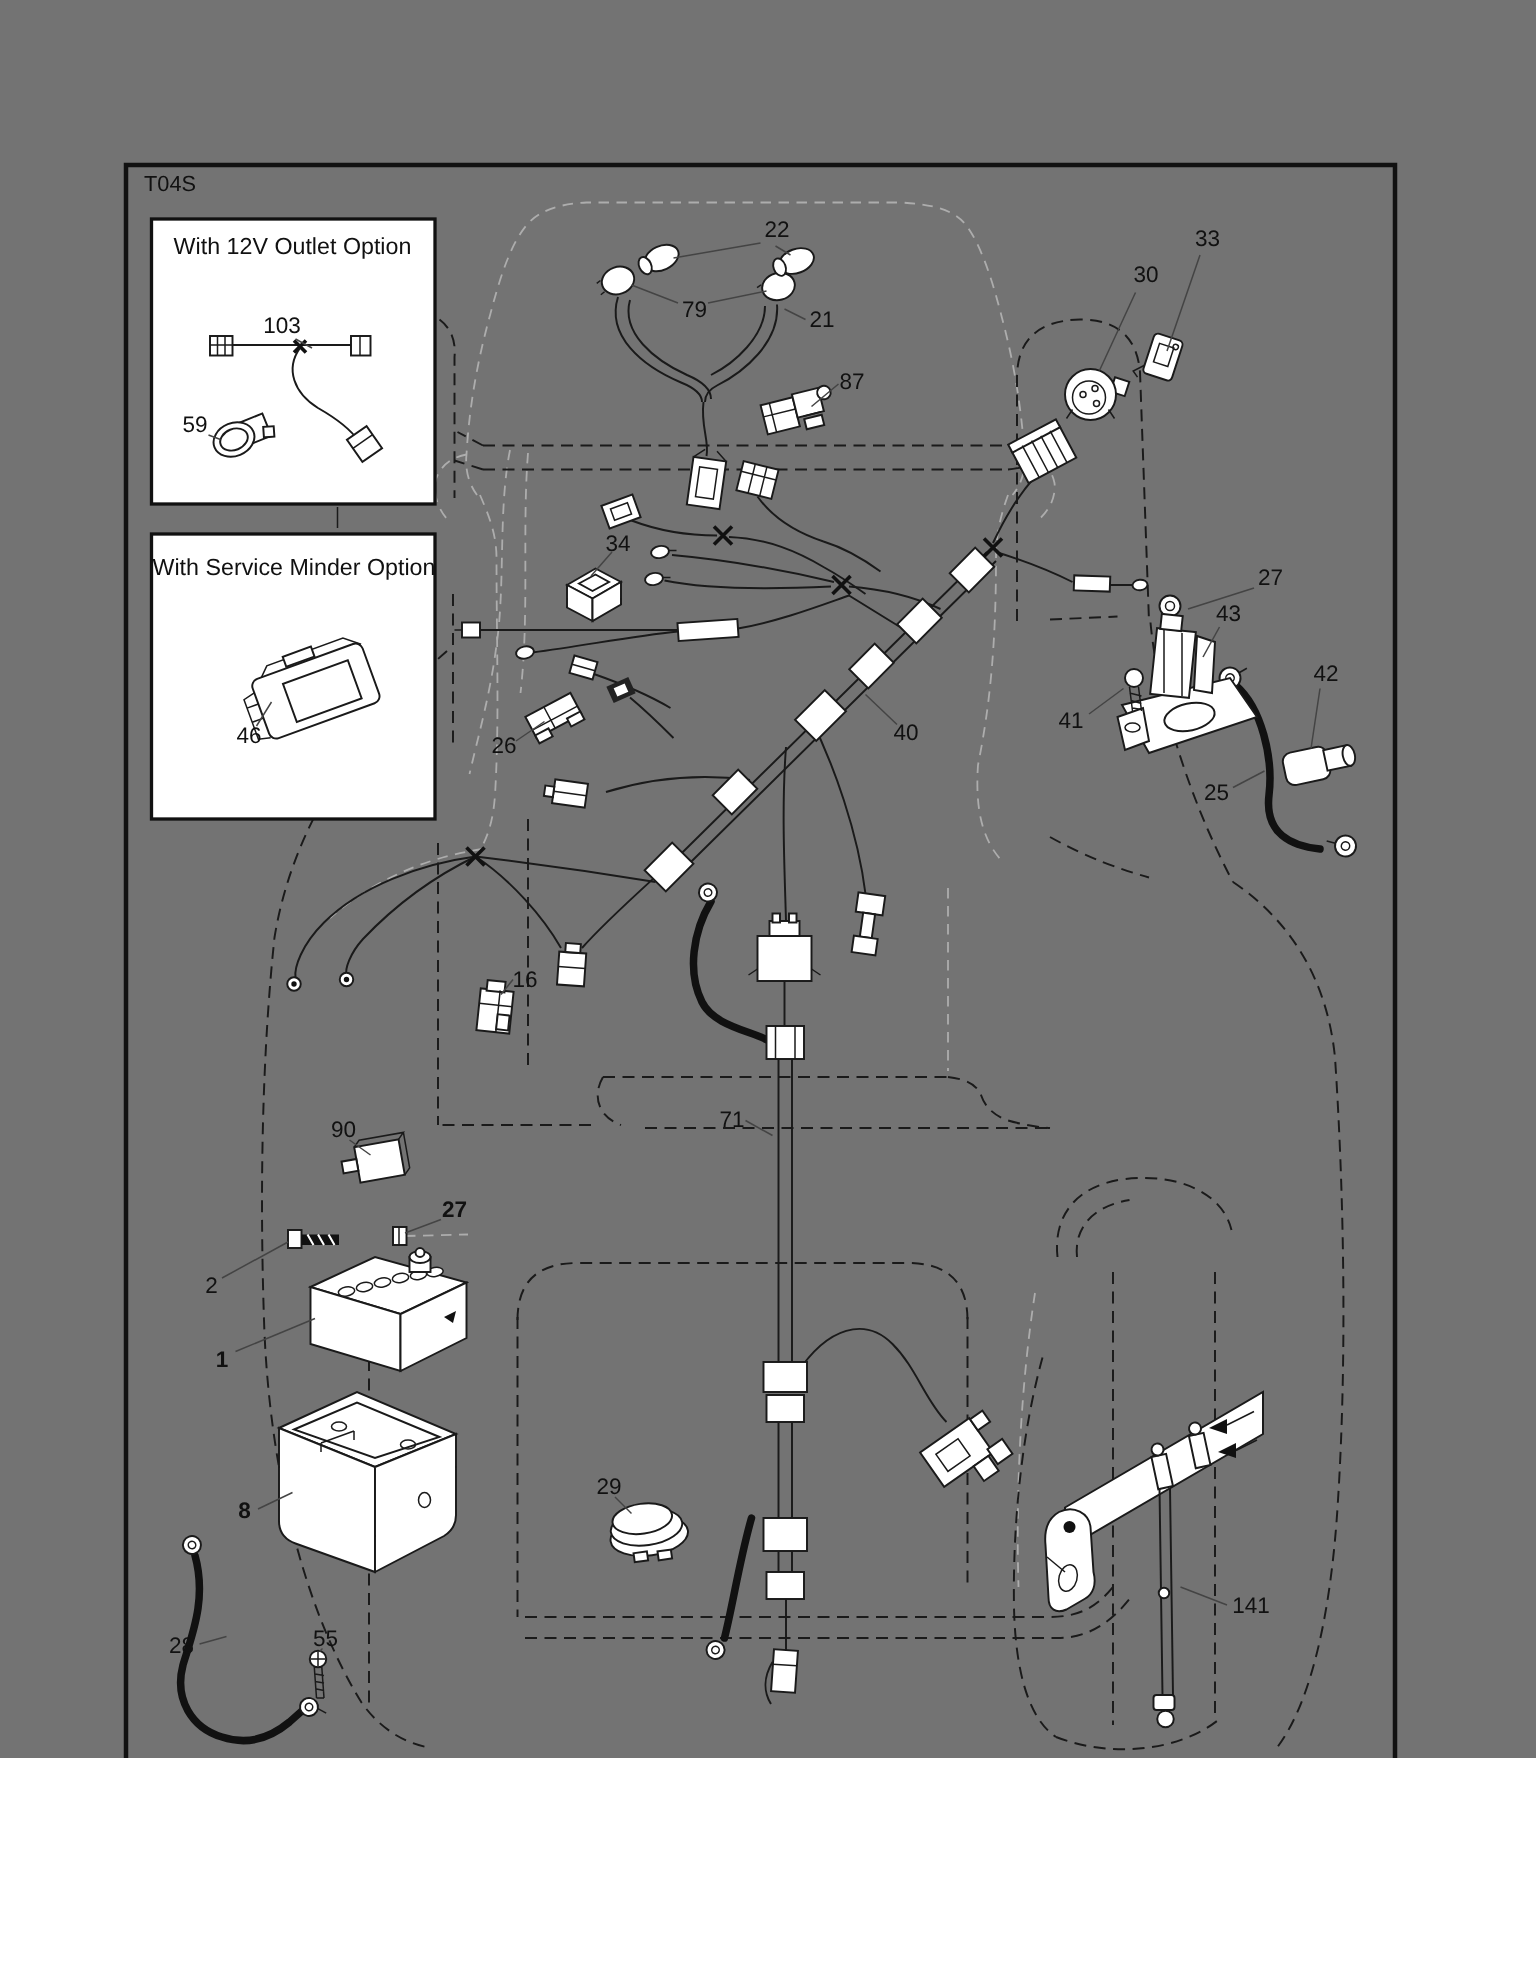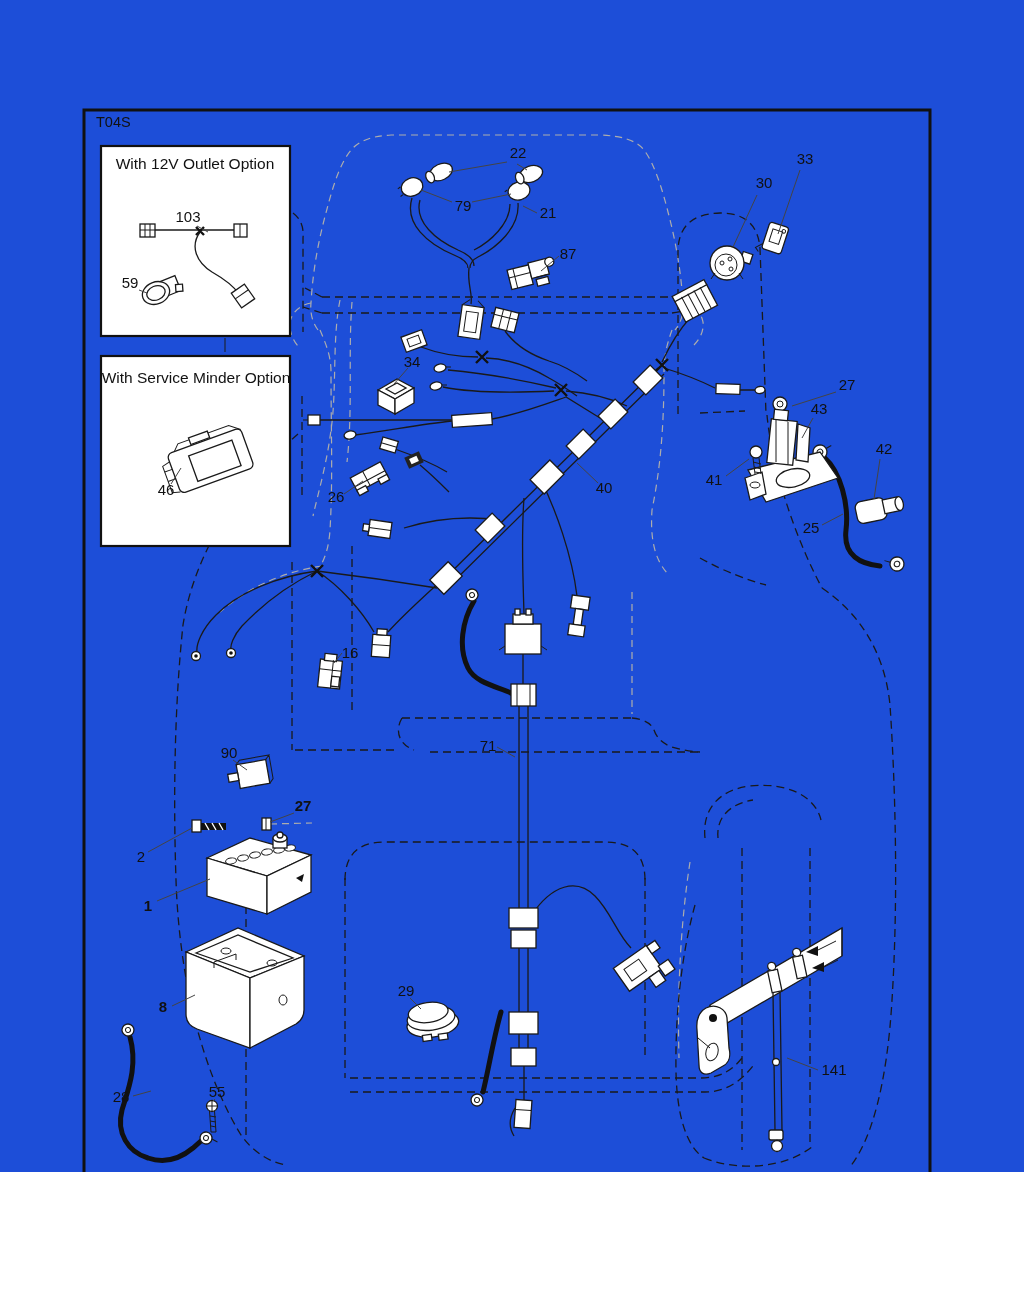--- a/index.html
+++ b/index.html
@@ -1,16 +1,16 @@
 <!DOCTYPE html>
 <html><head>
 <meta charset="utf-8">
 <style>
   html,body{margin:0;padding:0;background:#ffffff;}
-  .canvas{position:relative;width:1024px;height:1172px;background:#1d4ed8;overflow:hidden;}
+  .canvas{position:relative;width:1024px;height:1172px;background:#737373;overflow:hidden;}
   svg{position:absolute;left:0;top:0;}
   svg text{font-family:"Liberation Sans","DejaVu Sans",sans-serif;fill:#111;font-size:15px;}
   svg text.b{font-weight:bold;}
   svg text.code{font-size:14.5px;}
   svg text.title{font-size:15.5px;}
   .ln{stroke:#1a1a1a;stroke-width:1.3;fill:none;}
   .ln2{stroke:#1a1a1a;stroke-width:1;fill:none;}
   .ldr{stroke:#444;stroke-width:1;fill:none;}
   .dash{stroke:#1a1a1a;stroke-width:1.3;fill:none;stroke-dasharray:8 5;}
   .gdash{stroke:#adadad;stroke-width:1.2;fill:none;stroke-dasharray:7 5;}

